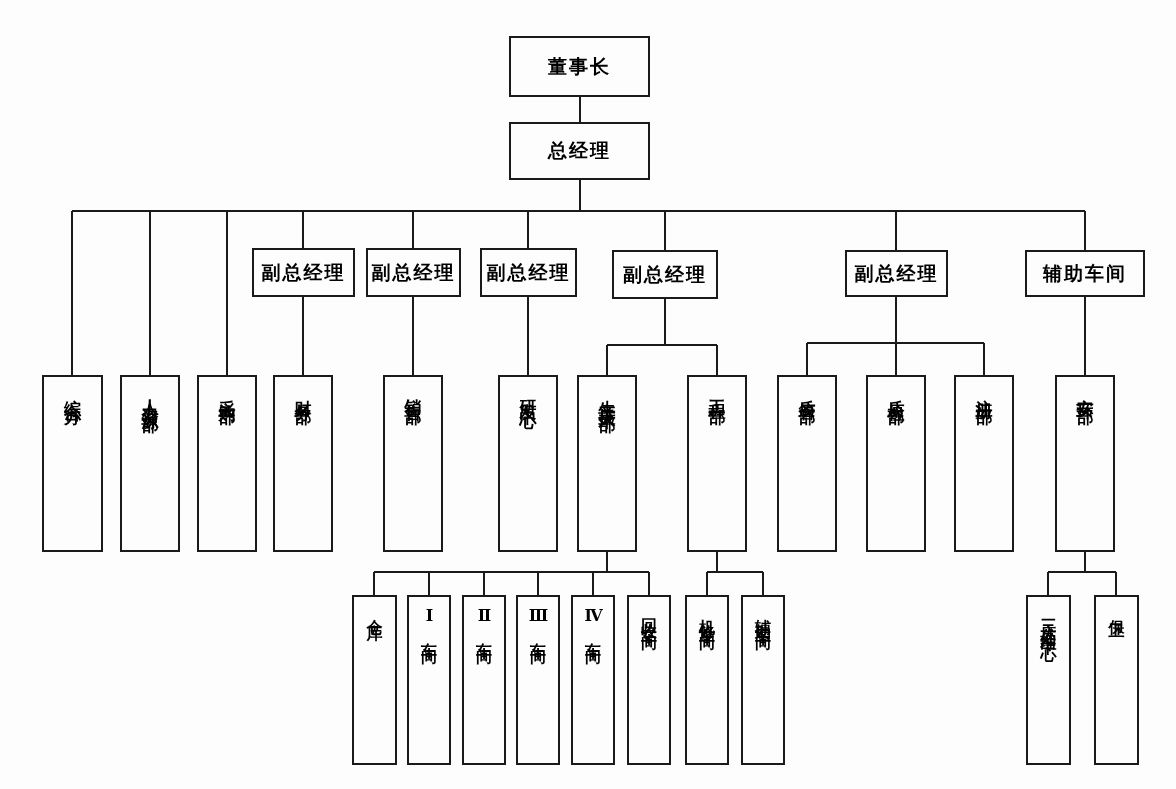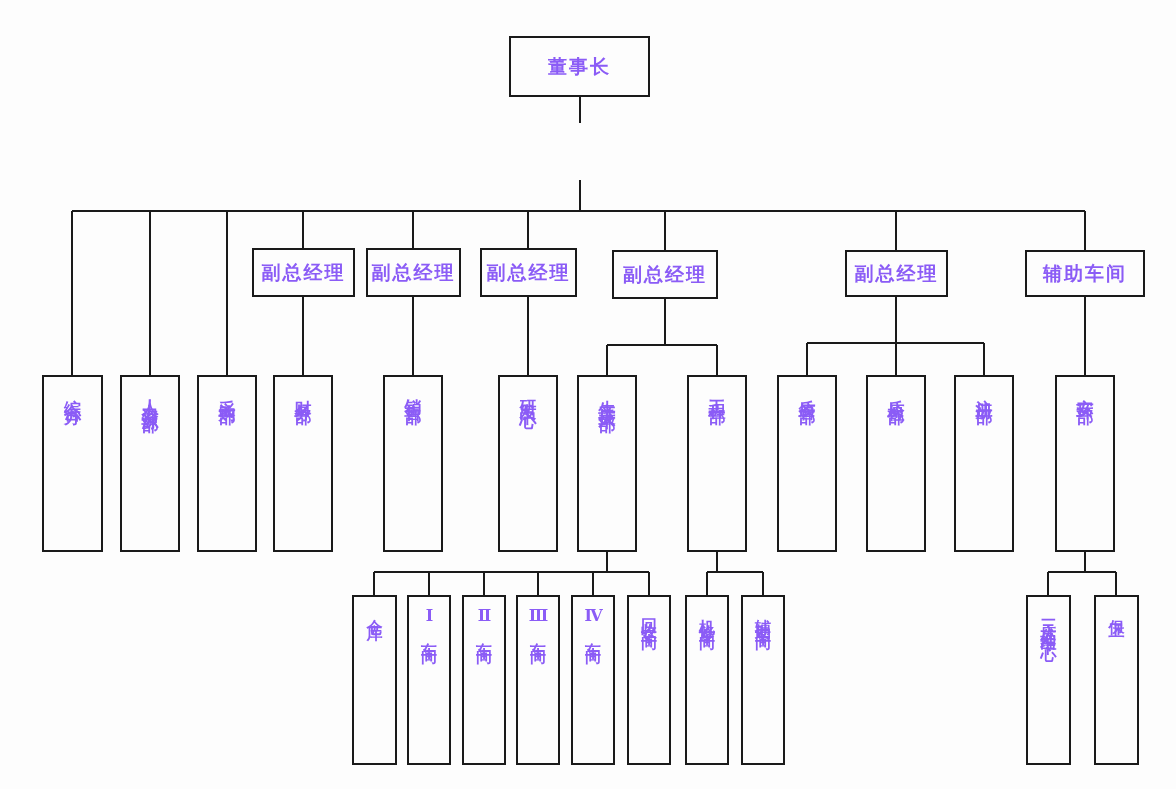--- a/index.html
+++ b/index.html
@@ -6,21 +6,21 @@
     margin: 0;
     padding: 0;
     background: #fdfdfd;
   }
   .canvas {
     position: relative;
     width: 1176px;
     height: 789px;
     background: #fdfdfd;
     font-family: "Liberation Serif", "DejaVu Serif", serif;
-    color: #8b5cf6;
+    color: #000000;
     overflow: hidden;
   }
   .lines {
     position: absolute;
     left: 0;
     top: 0;
     pointer-events: none;
   }
   .lines line {
     stroke: #1a1a1a;
@@ -103,20 +103,21 @@
     <line x1="707" y1="572" x2="763" y2="572"></line>
     <line x1="707" y1="572" x2="707" y2="596"></line>
     <line x1="763" y1="572" x2="763" y2="596"></line>
     <line x1="1085" y1="552" x2="1085" y2="572"></line>
     <line x1="1048" y1="572" x2="1116" y2="572"></line>
     <line x1="1048" y1="572" x2="1048" y2="596"></line>
     <line x1="1116" y1="572" x2="1116" y2="596"></line>
   </svg>
 
   <div class="hbox" style="left:509px;top:36px;width:141px;height:61px">董事长</div>
+  <div class="hbox" style="left:509px;top:122px;width:141px;height:58px">总经理</div>
 
   <div class="hbox" style="left:252px;top:248px;width:103px;height:49px">副总经理</div>
   <div class="hbox" style="left:366px;top:248px;width:95px;height:49px">副总经理</div>
   <div class="hbox" style="left:480px;top:248px;width:97px;height:49px">副总经理</div>
   <div class="hbox" style="left:612px;top:250px;width:106px;height:49px">副总经理</div>
   <div class="hbox" style="left:845px;top:250px;width:103px;height:47px">副总经理</div>
   <div class="hbox" style="left:1025px;top:250px;width:120px;height:47px">辅助车间</div>
 
   <div class="vbox" style="left:42px;top:375px;width:61px;height:177px">
     <span class="vtext">综合办</span>

